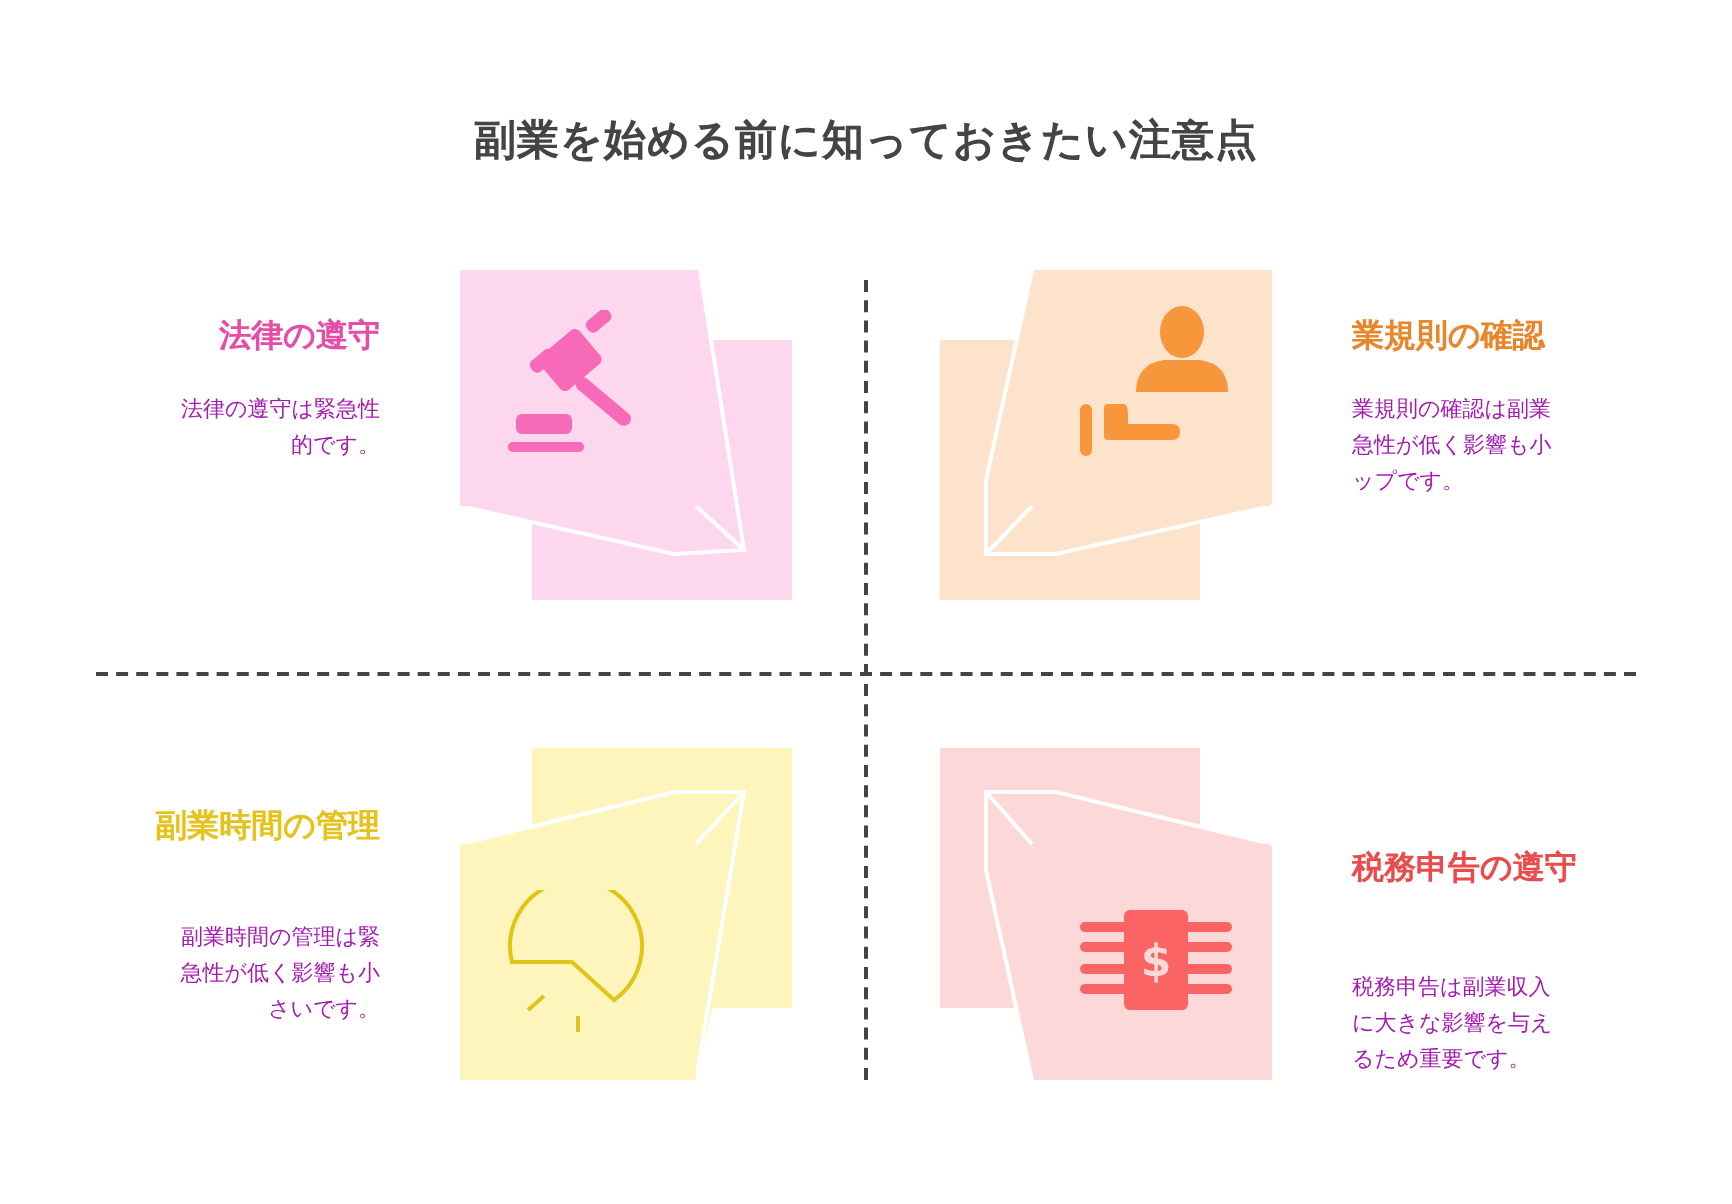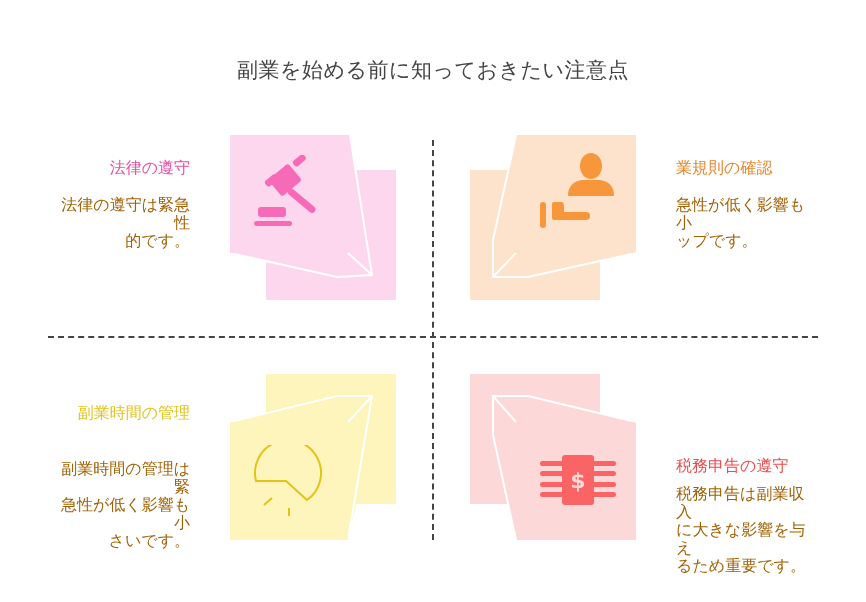--- a/index.html
+++ b/index.html
@@ -1,25 +1,25 @@
 <!DOCTYPE html>
 <html><head>
 <meta charset="utf-8">
 <style>
   html, body { margin:0; padding:0; background:#ffffff; }
   body { width:866px; height:602px; position:relative; overflow:hidden;
          font-family:"DejaVu Sans","Liberation Sans",sans-serif; color:#444; }
   .title { position:absolute; left:0; width:866px; top:56px; text-align:center;
-           font-size:21px; font-weight:normal; color:#444444; letter-spacing:0.5px; }
+           font-size:21px; font-weight:bold; color:#444444; letter-spacing:0.5px; }
   .vline { position:absolute; left:432px; top:140px; height:400px; width:0;
            border-left:2px dashed #444; }
   .hline { position:absolute; left:48px; top:336px; width:770px; height:0;
            border-top:2px dashed #444; }
-  .heading { position:absolute; font-size:16px; font-weight:normal; white-space:nowrap; }
-  .desc { position:absolute; font-size:16px; line-height:18px; color:#a16207; width:136px; }
+  .heading { position:absolute; font-size:16px; font-weight:bold; white-space:nowrap; }
+  .desc { position:absolute; font-size:11px; line-height:18px; color:#a21caf; width:136px; }
   .right-align { text-align:right; }
   .left-align { text-align:left; }
   .sq { position:absolute; }
   svg.cube { position:absolute; overflow:visible; }
   .icon { position:absolute; }
 </style>
 </head>
 <body>
 
 <div class="title">副業を始める前に知っておきたい注意点</div>
@@ -48,20 +48,21 @@
       <rect x="36" y="34" width="34" height="7" rx="3.5" transform="rotate(40 40 37)"></rect>
       <rect x="6" y="52" width="28" height="10" rx="3"></rect>
       <rect x="2" y="66" width="38" height="5" rx="2.5"></rect>
     </g>
   </svg>
 </div>
 
 <div>
   <div class="heading left-align" style="left:676px; top:158px; color:#e8862c;">業規則の確認</div>
   <div class="desc left-align" style="left:676px; top:196px;">
+    <div>業規則の確認は副業</div>
     <div>急性が低く影響も小</div>
     <div>ップです。</div>
   </div>
   <div class="sq" style="left:470px; top:170px; width:130px; height:130px; background:#fde3cb;"></div>
   <svg class="cube" style="left:460px; top:125px;" width="190" height="185">
     <polygon points="56,10 176,10 176,128 68,152 33,152 33,115" fill="#fde3cb"></polygon>
     <polyline points="56,10 33,115 33,152 68,152 176,128" fill="none" stroke="#ffffff" stroke-width="2"></polyline>
     <line x1="56" y1="128" x2="33" y2="152" stroke="#ffffff" stroke-width="2"></line>
   </svg>
   <div class="sq" style="left:517px; top:135px; width:118px; height:118px; background:#fde3cb;"></div>
@@ -92,21 +93,21 @@
   <svg class="icon" style="left:250px; top:445px;" width="80" height="75" viewBox="0 0 80 75">
     <g fill="none" stroke="#e0c418" stroke-width="2">
       <path d="M6 36 A33 33 0 1 1 57 55 L36 36 Z"></path>
       <line x1="14" y1="60" x2="22" y2="53"></line>
       <line x1="39" y1="63" x2="39" y2="71"></line>
     </g>
   </svg>
 </div>
 
 <div>
-  <div class="heading left-align" style="left:676px; top:424px; color:#e84c4c;margin-top:32px;">税務申告の遵守</div>
+  <div class="heading left-align" style="left:676px; top:424px; color:#e84c4c;">税務申告の遵守</div>
   <div class="desc left-align" style="left:676px; top:485px;">
     <div>税務申告は副業収入</div>
     <div>に大きな影響を与え</div>
     <div>るため重要です。</div>
   </div>
   <div class="sq" style="left:470px; top:374px; width:130px; height:130px; background:#fdd8d8;"></div>
   <svg class="cube" style="left:460px; top:365px;" width="190" height="185">
     <polygon points="33,31 68,31 176,57 176,175 56,175 33,70" fill="#fdd8d8"></polygon>
     <polyline points="176,57 68,31 33,31 33,70 56,175" fill="none" stroke="#ffffff" stroke-width="2"></polyline>
     <line x1="33" y1="31" x2="56" y2="57" stroke="#ffffff" stroke-width="2"></line>

